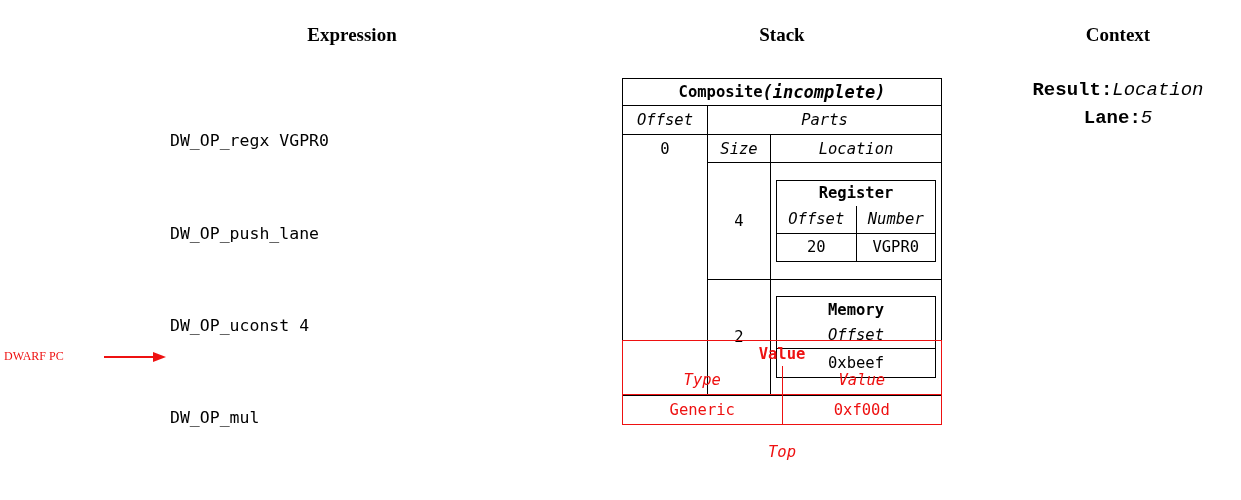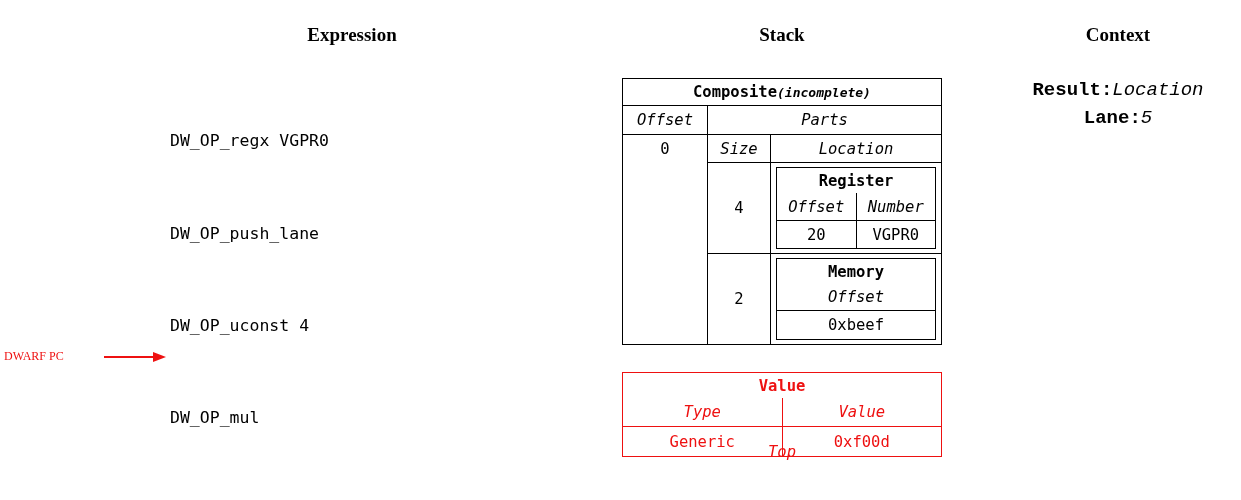--- a/index.html
+++ b/index.html
@@ -48,27 +48,27 @@
   .pc-head {
     width:0; height:0;
     border-left:13px solid #ee1111;
     border-top:5.5px solid transparent;
     border-bottom:5.5px solid transparent;
   }
 
   
   .stack-table {
     position:absolute; left:622px; top:78px;
-    width:320px; height:267px;
+    width:320px; height:318px;
     border:1.5px solid #000;
     display:flex; flex-direction:column;
     font-size:15.5px;
   }
   .st-title { height:26px; }
-  .sm { font-size:13px; }
+  .sm { font-size:17px; }
   .st-body { flex:1; min-height:0; border-top:1.5px solid #000; display:flex; }
   .st-offset-col { width:85px; border-right:1.5px solid #000; display:flex; flex-direction:column; }
   .st-cell { height:28px; }
   .topline { border-top:1.5px solid #000; }
   .st-parts-col { flex:1; min-width:0; display:flex; flex-direction:column;text-align:right; }
   .st-parts-body { flex:1; border-top:1.5px solid #000; display:flex; flex-direction:column; }
   .st-row { display:flex; }
   .st-subhdr { height:27px; }
   .st-part { flex:1; border-top:1.5px solid #000; }
   .st-size { width:63px; border-right:1.5px solid #000; }
@@ -83,21 +83,21 @@
   .n-title { height:25px; }
   .n-cols { flex:1; display:flex; }
   .n-col { flex:1; display:flex; flex-direction:column; }
   .n-col.first { border-right:1.5px solid #000; }
   .n-hdr { height:27px; }
   .n-hdr2 { height:26px; }
   .n-val { flex:1; border-top:1.5px solid #000; }
 
   
   .value-table {
-    position:absolute; left:622px; top:372px;
+    position:absolute; left:622px; top:340px;
     width:320px; height:85px;
     border:1.5px solid #ee1111; color:#ee1111;
     display:flex; flex-direction:column;
     font-size:15.5px;
   }
   .vt-title { height:25px; }
   .vt-cols { flex:1; display:flex; }
   .vt-col { flex:1; display:flex; flex-direction:column; }
   .vt-col.first { border-right:1.5px solid #ee1111; }
   .vt-hdr { height:28px;font-style:italic; }

